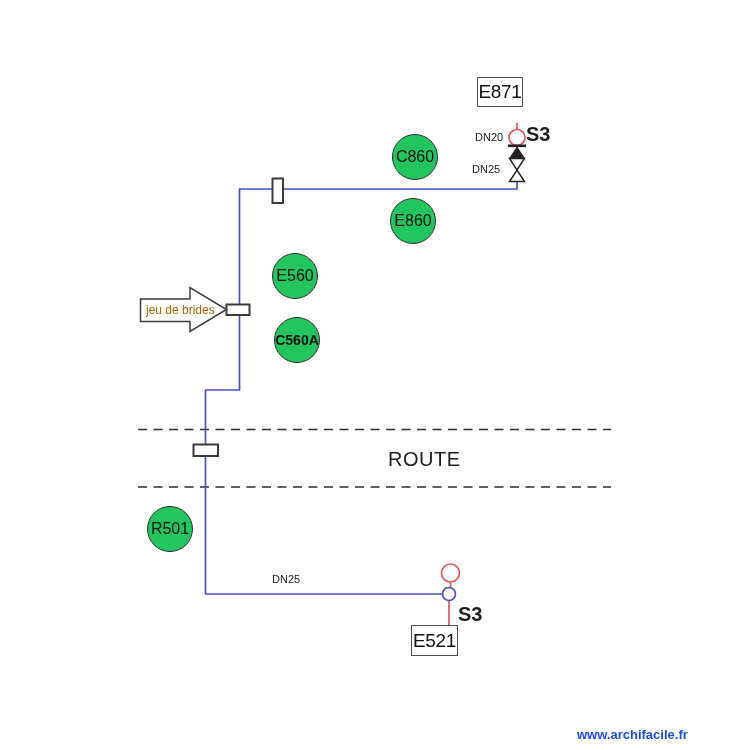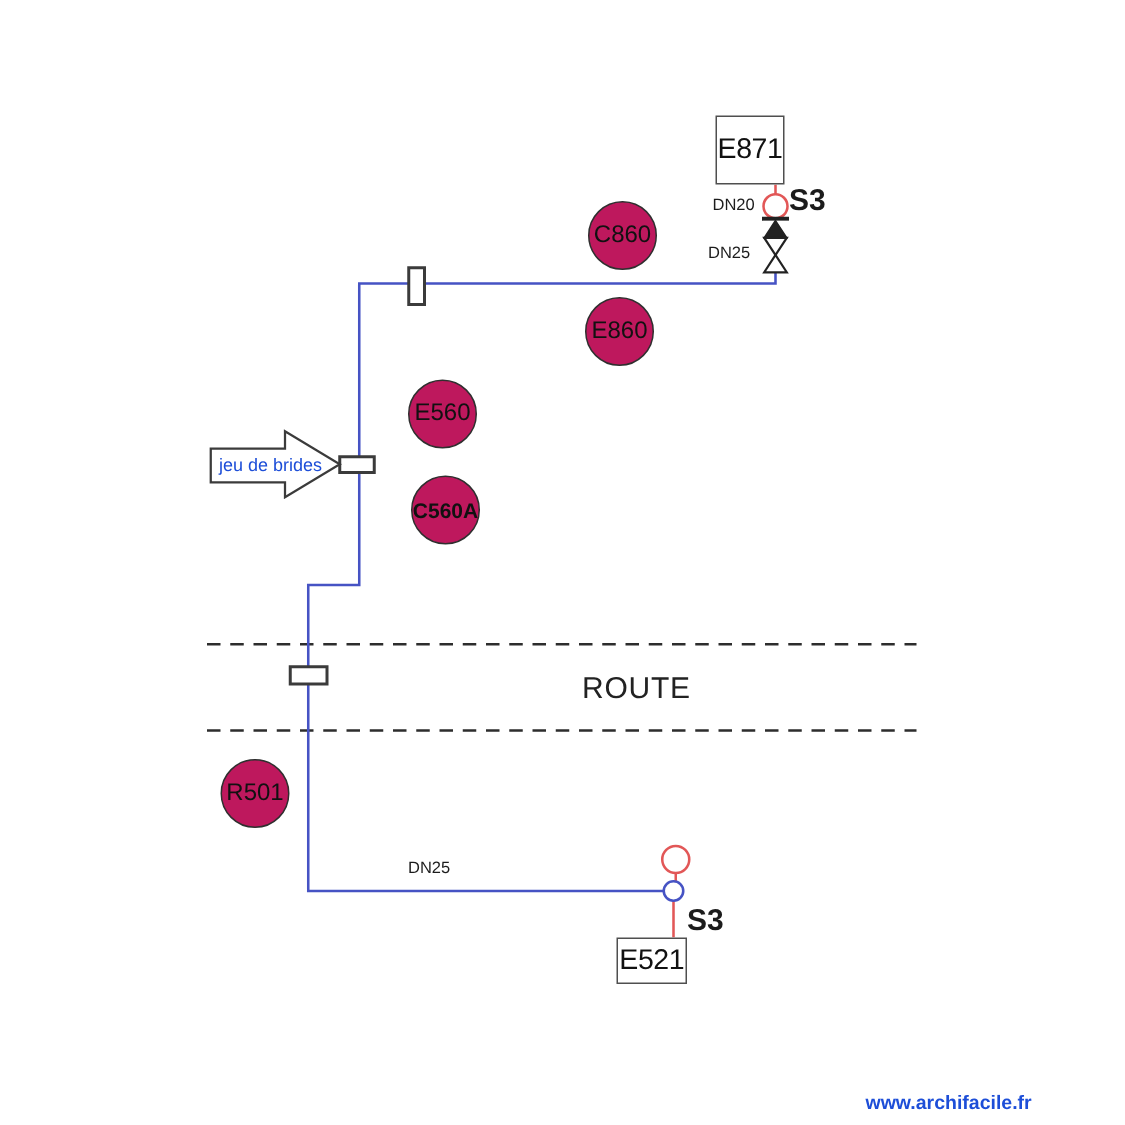--- a/index.html
+++ b/index.html
@@ -19,28 +19,28 @@
   .valve-open{fill:#ffffff;stroke:#222222;stroke-width:1.5;stroke-linejoin:miter;}
   .arrow-shape{fill:#ffffff;stroke:#3b3b3b;stroke-width:1.5;stroke-linejoin:miter;}
 
   .eq-box{
     position:absolute;box-sizing:border-box;background:#ffffff;
     border:1.6px solid #4f4f4f;display:flex;align-items:center;justify-content:center;
     font-size:19px;letter-spacing:-0.3px;color:#111;
   }
   .inst{
     position:absolute;box-sizing:border-box;width:46px;height:46px;border-radius:50%;
-    border:1.4px solid #2f2f2f;background:#be185d;display:flex;align-items:center;
+    border:1.4px solid #2f2f2f;background:#22c55e;display:flex;align-items:center;
     justify-content:center;font-size:16px;color:#111;
   }
   .inst.small{font-size:14px;}
   .lbl{position:absolute;white-space:nowrap;color:#1c1c1c;}
   .lbl-sm{font-size:11px;}
   .lbl-lg{font-size:20px;font-weight:bold;}
-  .callout-text{position:absolute;font-size:12px;color:#1d4ed8;white-space:nowrap;}
+  .callout-text{position:absolute;font-size:12px;color:#a16207;white-space:nowrap;}
   .watermark{position:absolute;font-size:13px;color:#1d4ed8;text-decoration:none;font-weight:bold;}
 </style>
 </head>
 <body>
 
 <div class="stage">
 
   <svg width="750" height="750" viewBox="0 0 750 750">
 
     <path class="dashline" d="M138,429.5 H611"></path>
@@ -66,21 +66,21 @@
       <polygon class="valve-open" points="509.5,181.5 524.5,181.5 517,170"></polygon>
     </g>
 
     <rect class="fitting" x="272.5" y="178.5" width="10.5" height="24.5"></rect>
     <rect class="fitting" x="226.5" y="304.5" width="23" height="10.5"></rect>
     <rect class="fitting" x="193.5" y="444.5" width="24.5" height="11.5"></rect>
 
     <polygon class="arrow-shape" points="140.5,299 190,299 190,287.5 226.5,309.5 190,331.5 190,321.5 140.5,321.5"></polygon>
   </svg>
 
-  <div class="eq-box" style="left:477px;top:77px;width:46px;height:46px;">
+  <div class="eq-box" style="left:477px;top:77px;width:46px;height:30px;">
     <span>E871</span>
   </div>
   <div class="eq-box" style="left:411px;top:625px;width:47px;height:31px;">
     <span>E521</span>
   </div>
 
   <div class="inst" style="left:392px;top:134px;">
     <span>C860</span>
   </div>
   <div class="inst" style="left:390px;top:198px;">

